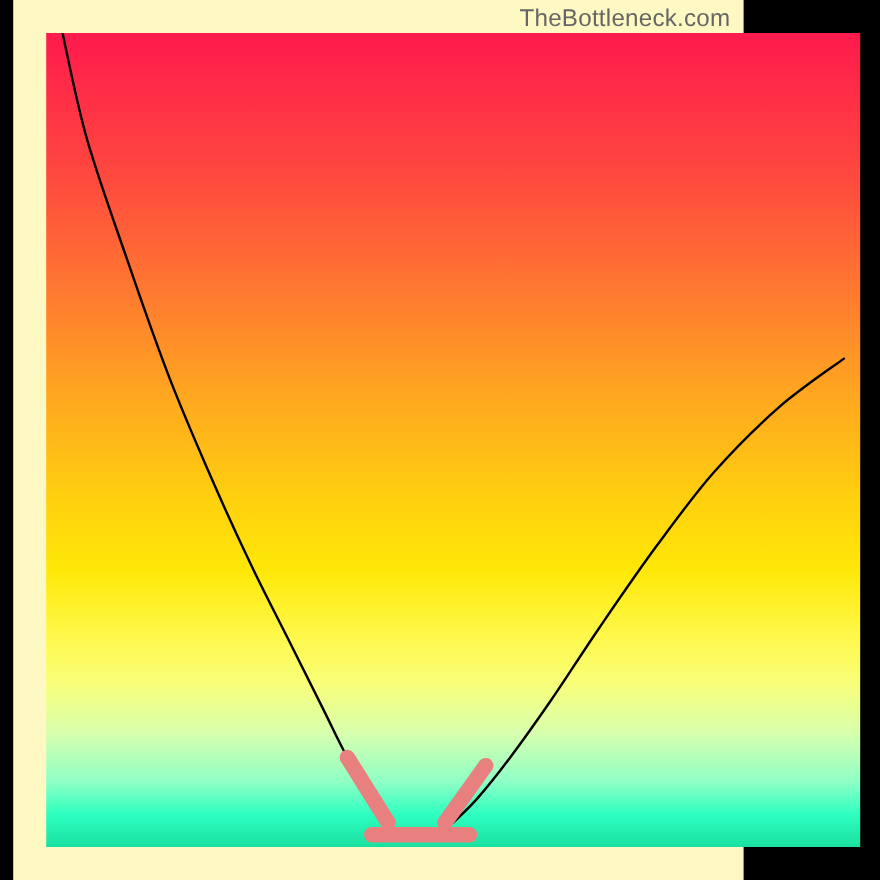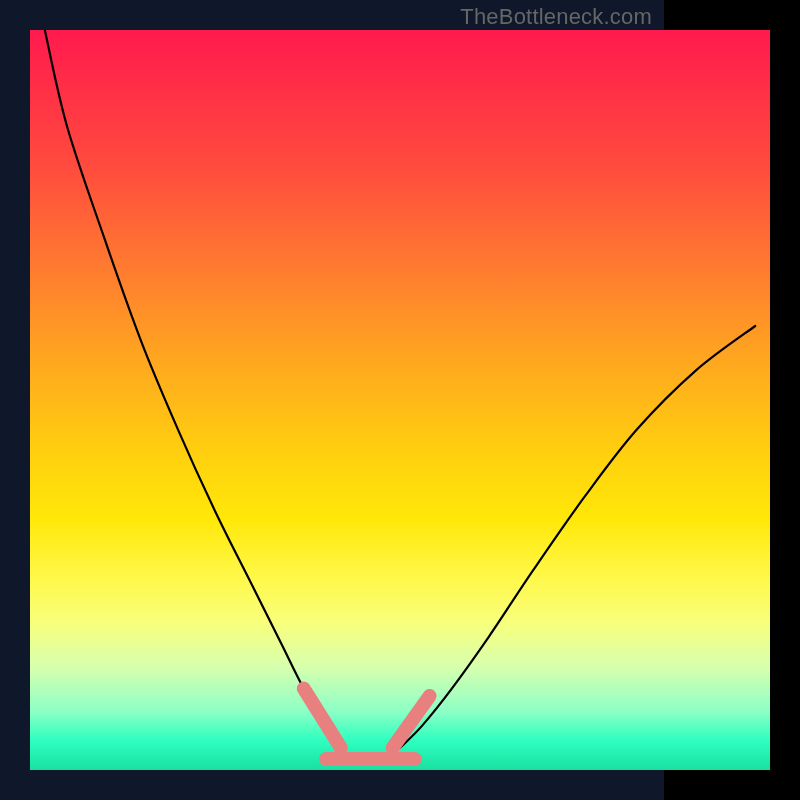--- a/index.html
+++ b/index.html
@@ -6,25 +6,25 @@
     margin: 0;
     padding: 0;
     width: 800px;
     height: 800px;
     background: #000;
     font-family: Arial, Helvetica, sans-serif;
     overflow: hidden;
   }
   .frame {
     position: absolute;
-    left: 0;
+    left: 12px;
     top: 0;
     width: 664px;
     height: 800px;
-    background: #0f172a;
+    background: #fef9c3;
   }
   .plot {
     position: absolute;
     left: 30px;
     top: 30px;
     width: 740px;
     height: 740px;
     
     background: linear-gradient(to bottom,
       #ff1a4d 0%,

